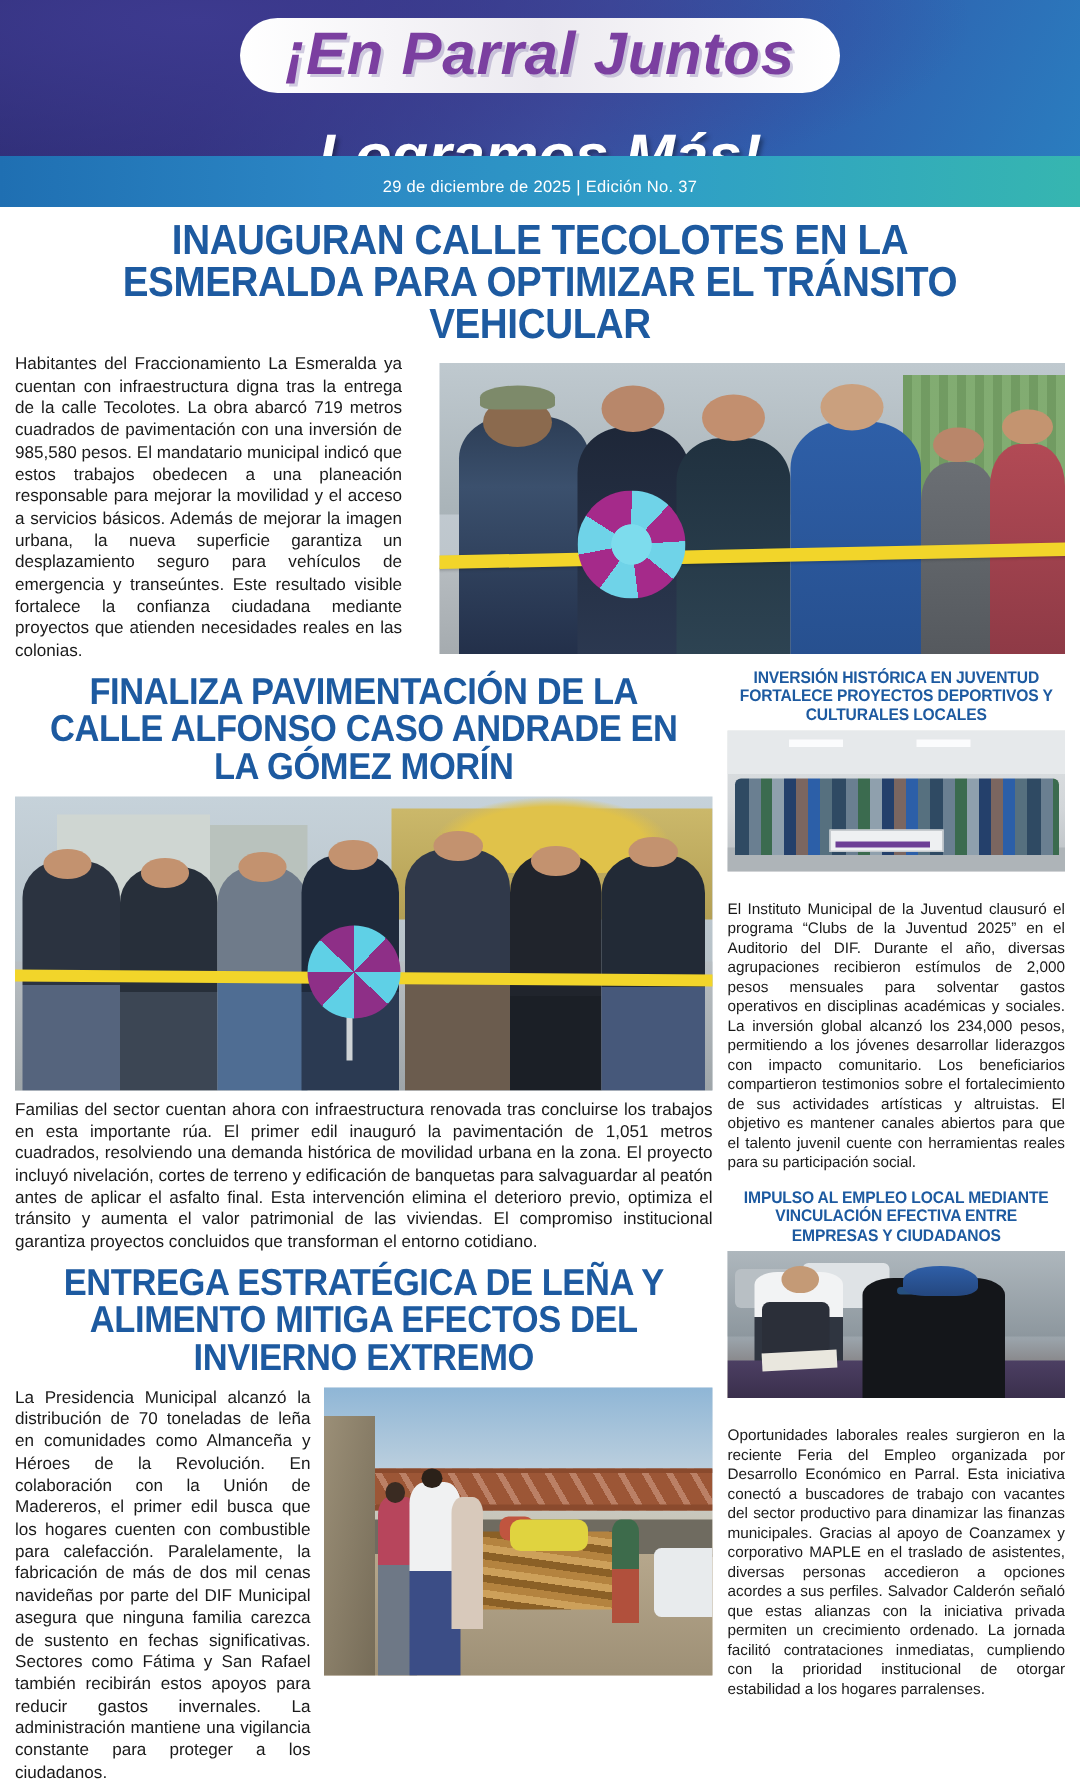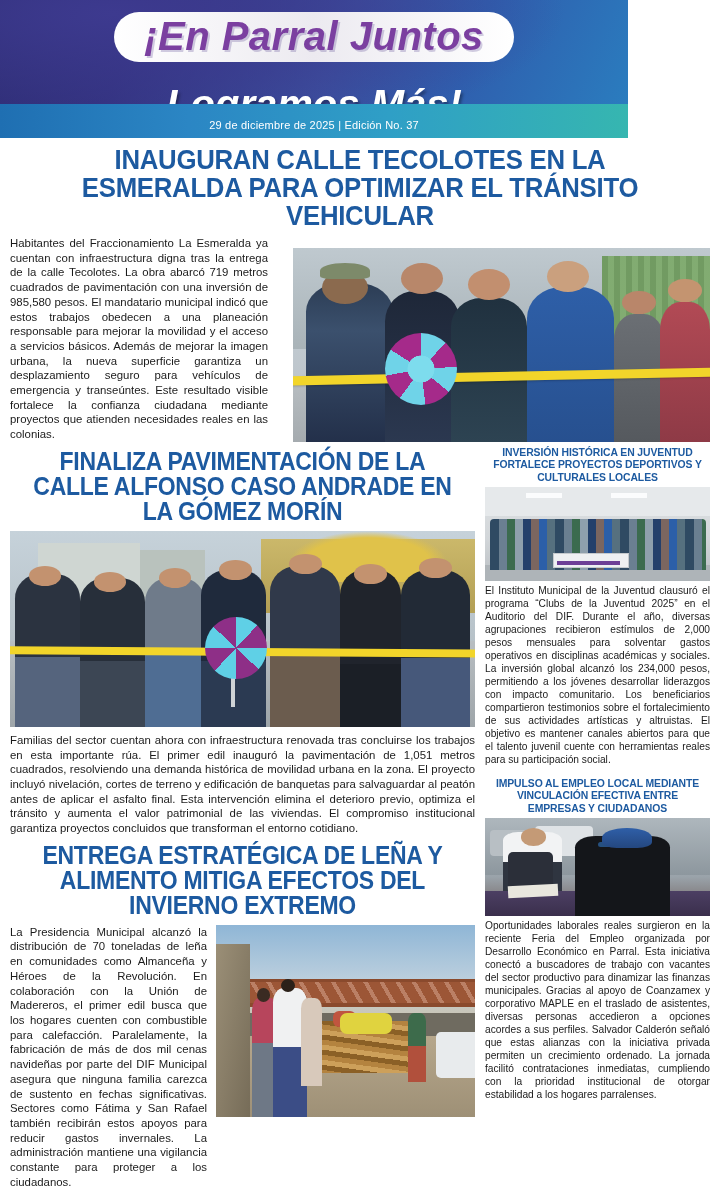--- a/index.html
+++ b/index.html
@@ -9,21 +9,21 @@
     width: 720px;
     height: 1186px;
     font-family: "Liberation Sans", sans-serif;
     overflow: hidden;
     position: relative;
   }
 
   
   .masthead {
     position: relative;
-    width: 628px;
+    width: 720px;
     height: 138px;
     background:
       radial-gradient(ellipse 120% 160% at 18% 10%, #3d3a8f 0%, rgba(61,58,143,0) 60%),
       linear-gradient(115deg, #2b2a6e 0%, #31317d 22%, #3b4f9e 52%, #2f5fae 72%, #2a7fc0 100%);
     overflow: hidden;
   }
   .masthead:after{
     content:"";
     position:absolute; left:0; right:0; bottom:0; height:34px;
     background: linear-gradient(90deg,#1f6fb2 0%, #2b86c4 30%, #2f9fc6 62%, #36b6b0 100%);
@@ -86,21 +86,21 @@
 
   .body-text {
     font-size: 11.4px;
     line-height: 1.29;
     color: #1a1a1a;
     text-align: justify;
     hyphens: auto;
   }
 
   
-  .art1 { display: flex; gap: 25px; align-items: flex-end; }
+  .art1 { display: flex; gap: 25px; align-items: center; }
   .art1-text { width: 258px; flex: 0 0 258px; }
   .art1-photo { flex: 1 1 auto; }
 
   
   .cols { display: flex; gap: 10px; align-items: flex-start; }
   .col-main { width: 465px; flex: 0 0 465px; }
   .col-side { width: 225px; flex: 0 0 225px; }
 
   .side-hl {
     color:#1d5aa0;
@@ -111,21 +111,21 @@
     transform: scaleX(0.93);
     transform-origin:center;
     letter-spacing:-0.1px;
     padding: 4px 0 4px;
   }
   .side-text {
     font-size:10.2px;
     line-height:1.27;
     text-align:justify;
     color:#1a1a1a;
-    margin-top:4px;
+    margin-top:20px;
   }
 
   .art3 { display:flex; gap:9px; align-items:flex-start; }
   .art3-text { width:197px; flex:0 0 197px; }
   .art3-photo { flex:1 1 auto; }
 
   
   .ph { position: relative; overflow: hidden; background:#9aa3ab; }
   .ph * { position:absolute; }
 

